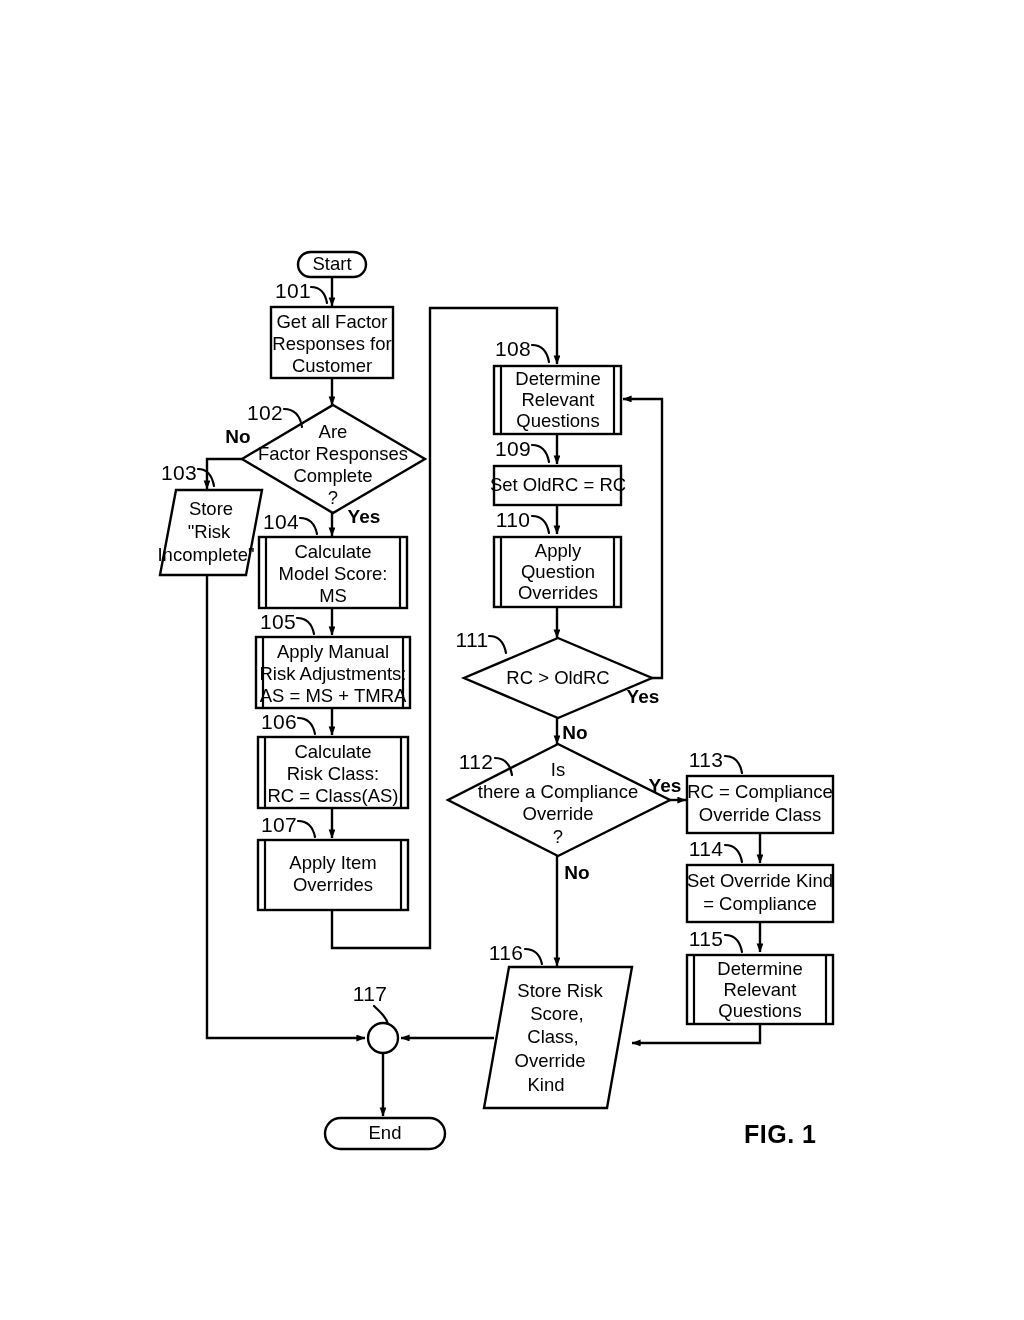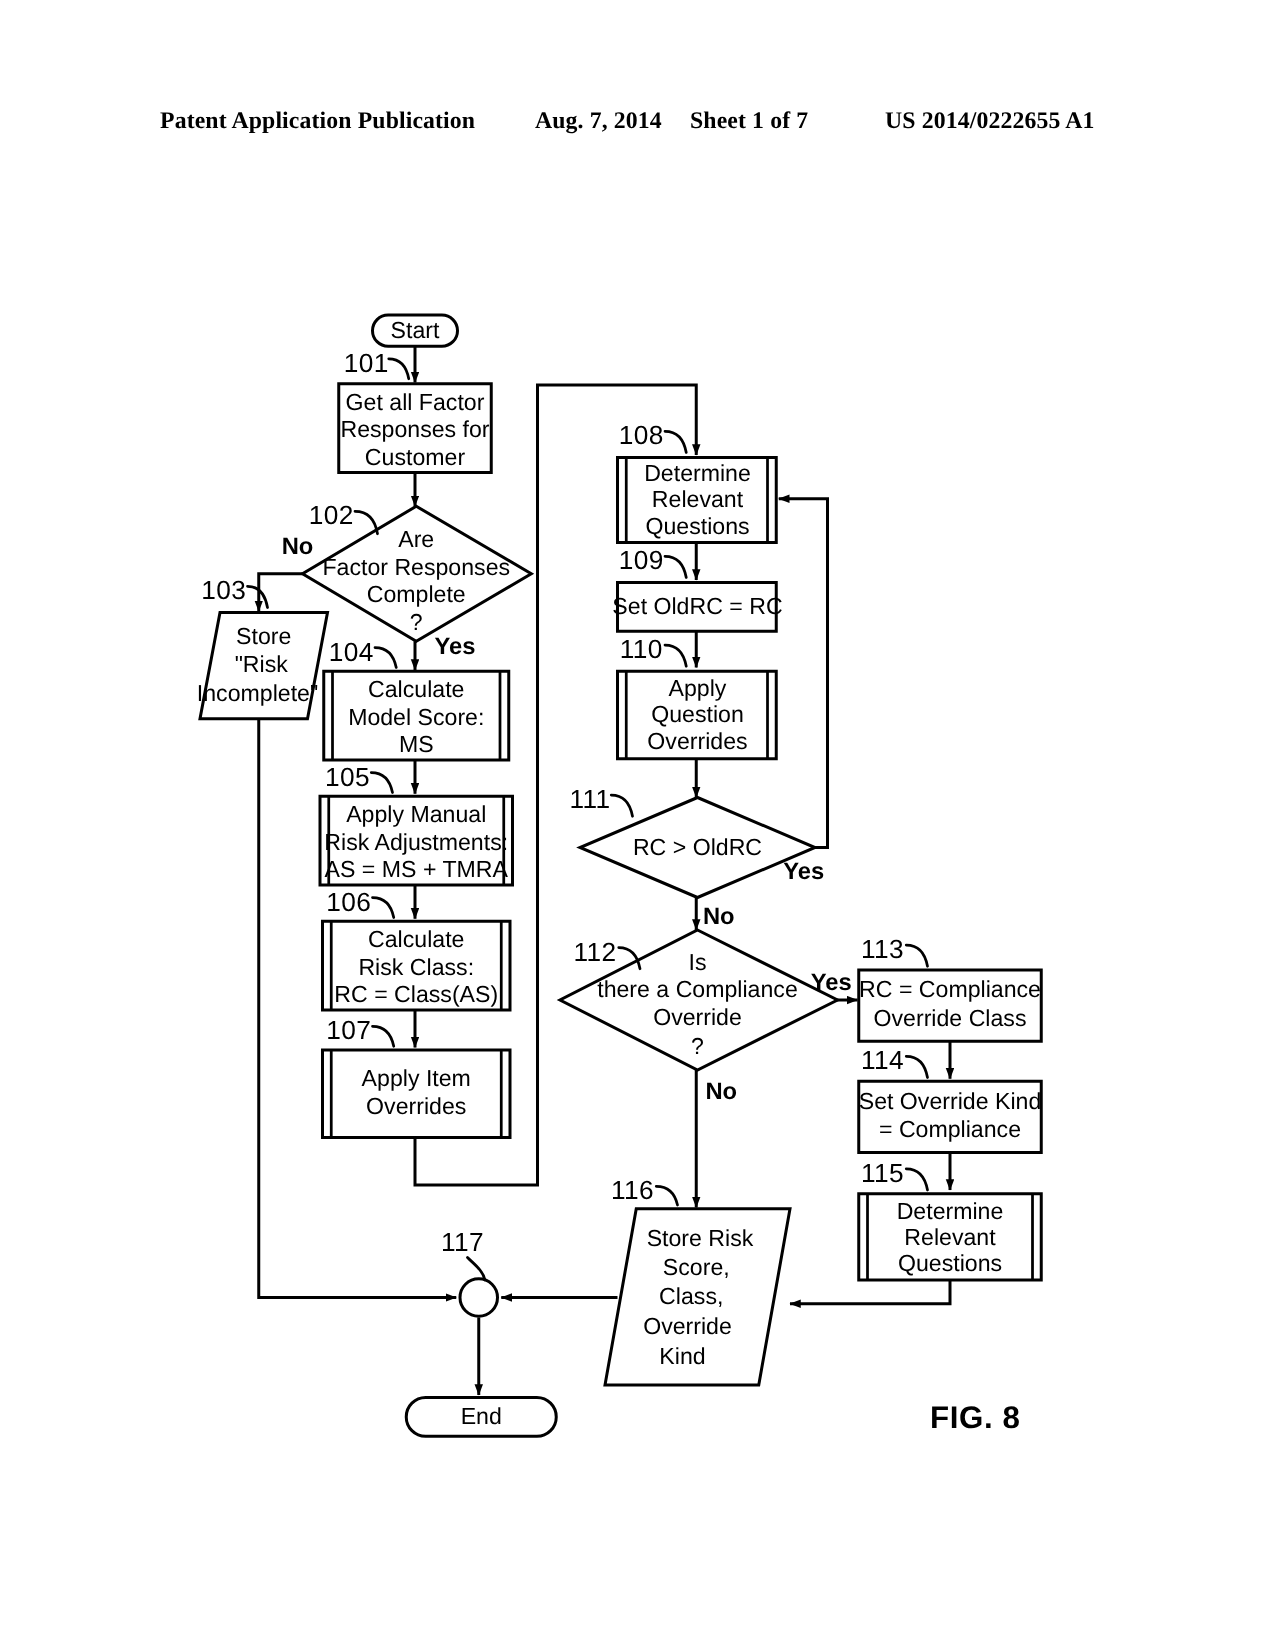--- a/index.html
+++ b/index.html
@@ -119,26 +119,20 @@
     stroke: #000000;
     stroke-width: 2.2;
     stroke-linecap: round;
   }
 </style>
 </head>
 <body>
 
 <div id="page">
 
-  <div id="page-header">
-    <span class="hdr-pub">Patent Application Publication</span>
-    <span class="hdr-date">Aug. 7, 2014</span>
-    <span class="hdr-sheet">Sheet 1 of 7</span>
-    <span class="hdr-patno">US 2014/0222655 A1</span>
-  </div>
 
   <svg id="flow" width="1024" height="1320" viewBox="0 0 1024 1320">
     <defs>
       <marker id="arrow" markerWidth="10" markerHeight="10" refX="8.6" refY="3.4" orient="auto" markerUnits="userSpaceOnUse">
         <path d="M0,0 L9,3.4 L0,6.8 z" fill="#000000"></path>
       </marker>
     </defs>
 
     <g>
 
@@ -379,15 +373,15 @@
     <g>
       <text class="branch-text" x="238" y="438">No</text>
       <text class="branch-text" x="364" y="518">Yes</text>
       <text class="branch-text" x="643" y="698">Yes</text>
       <text class="branch-text" x="575" y="734">No</text>
       <text class="branch-text" x="665" y="787">Yes</text>
       <text class="branch-text" x="577" y="874">No</text>
     </g>
   </svg>
 
-  <div id="fig-label">FIG. 8</div>
+  <div id="fig-label">FIG. 1</div>
 
 </div>
 
 </body></html>

